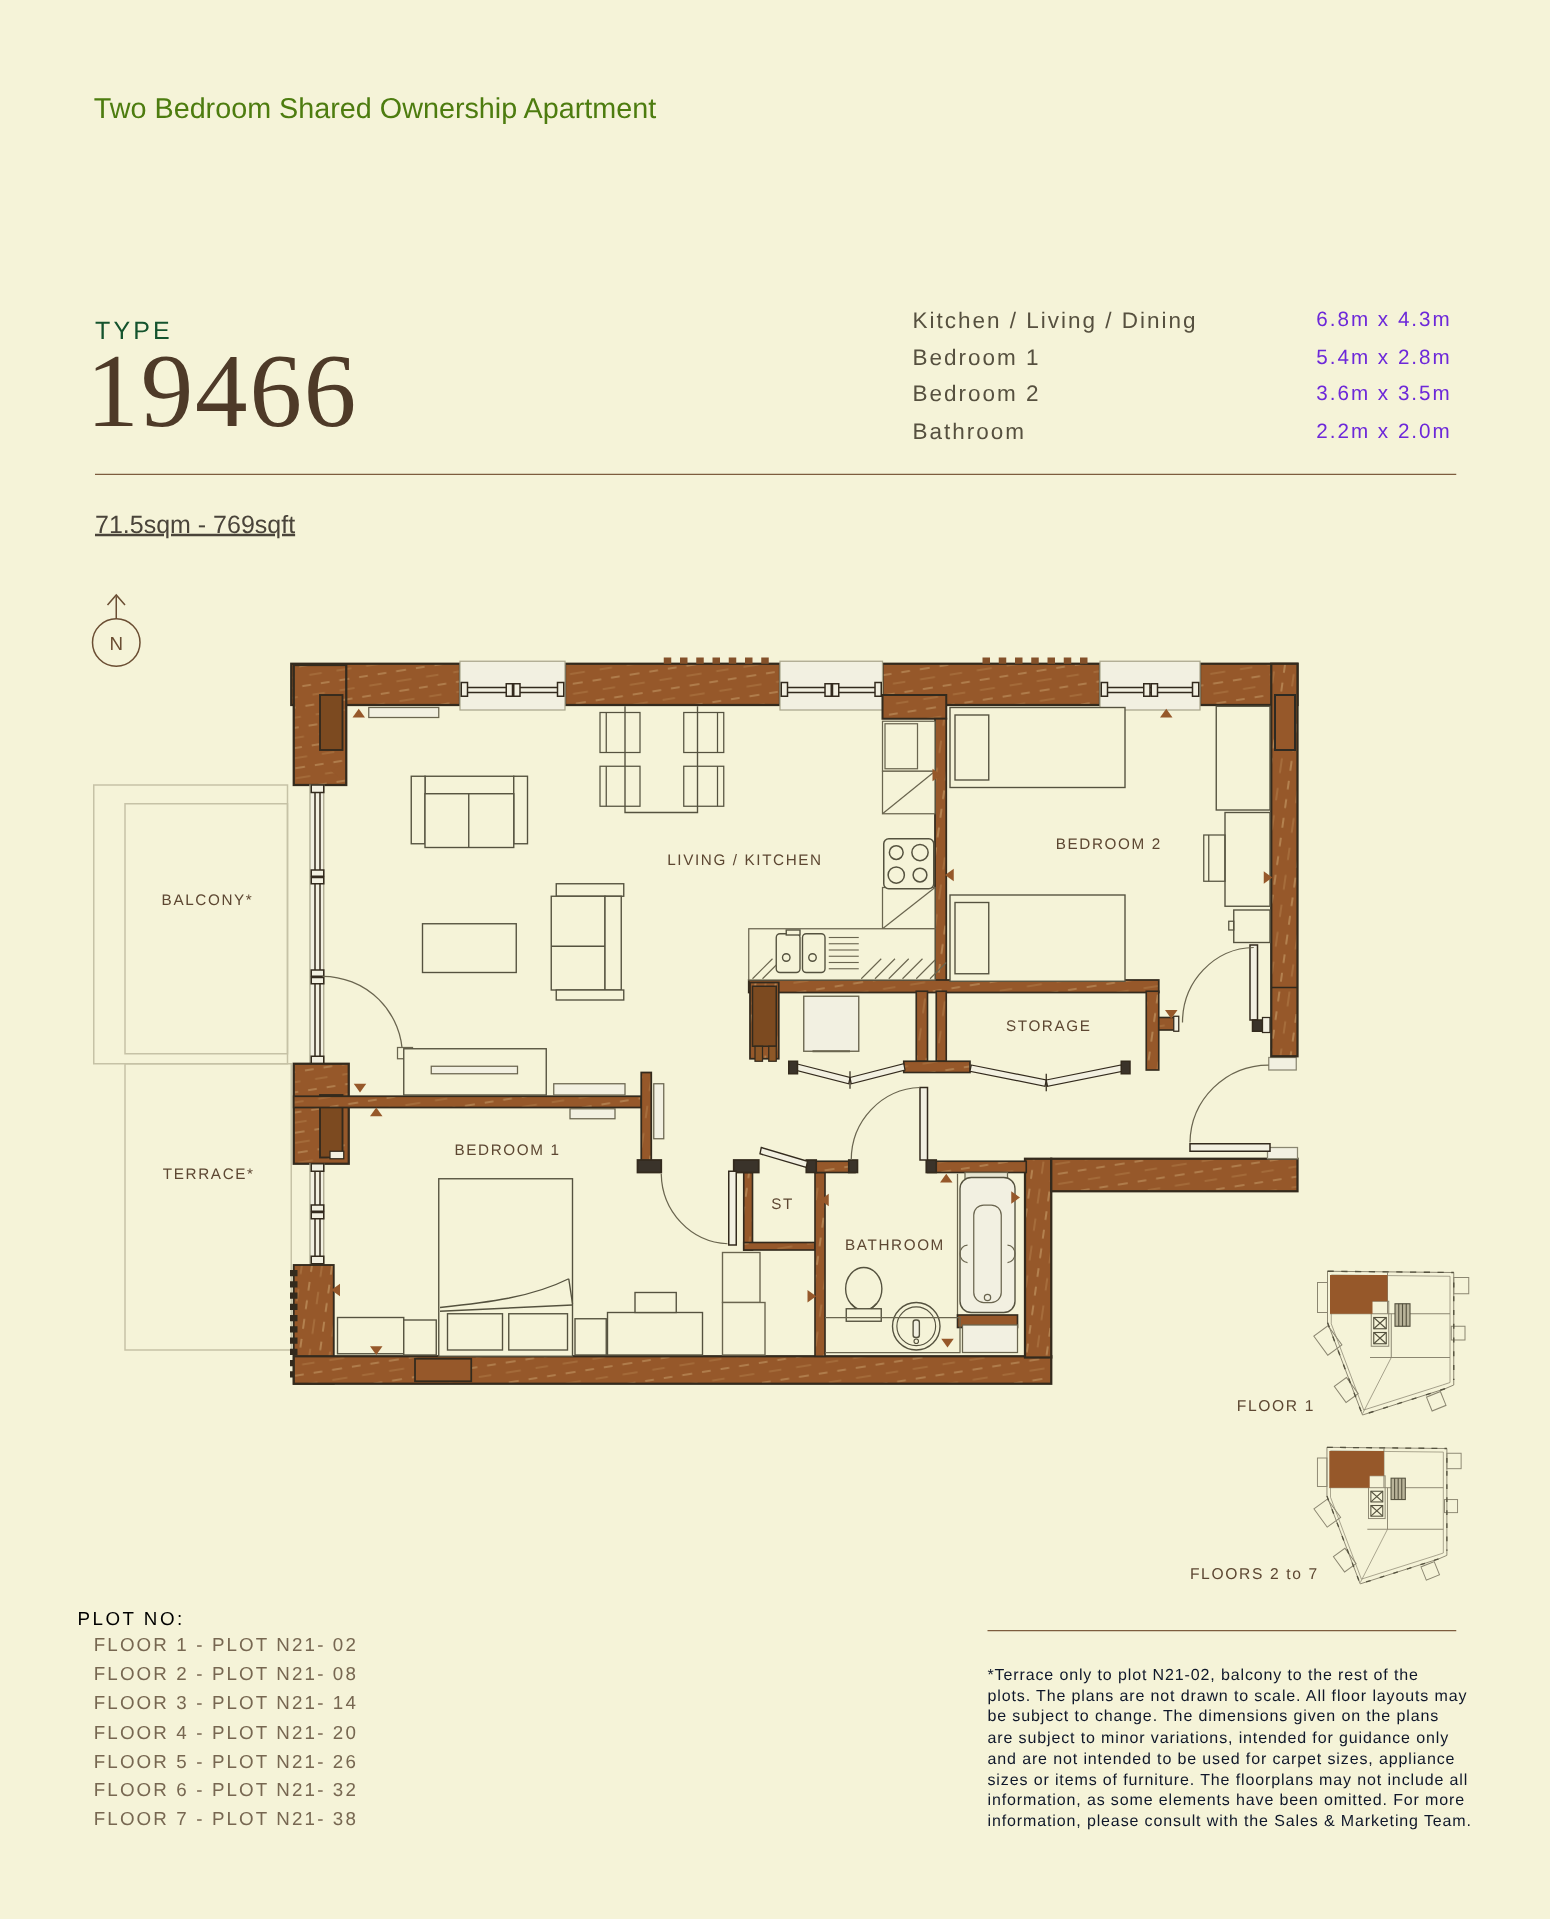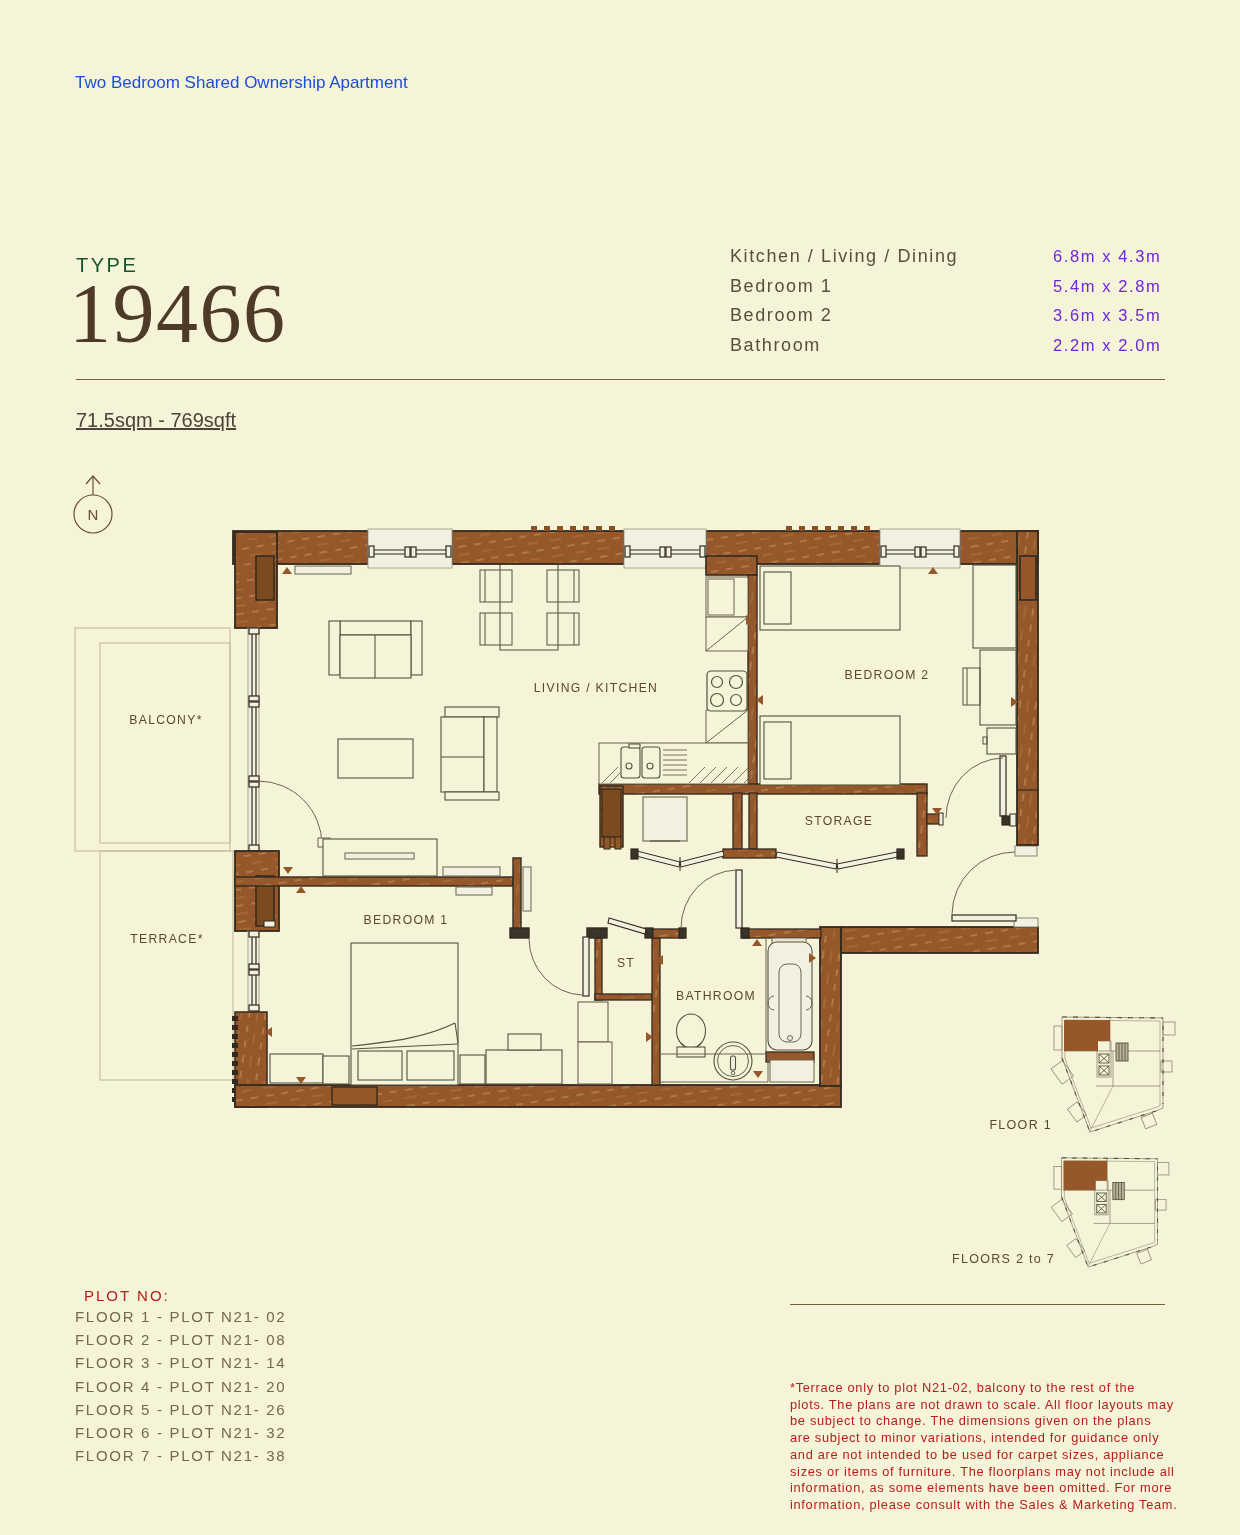--- a/index.html
+++ b/index.html
@@ -2,42 +2,42 @@
 <html><head>
 <meta charset="utf-8">
 <style>
   html,body{margin:0;padding:0;}
   body{width:1240px;height:1535px;background:#f5f3d8;font-family:"Liberation Sans",sans-serif;position:relative;overflow:hidden;}
   .abs{position:absolute;}
 </style>
 </head>
 <body>
 
-<div class="abs" style="left:75px;top:73px;font-size:17px;color:#1d4ed8;">Two Bedroom Shared Ownership Apartment</div>
+<div class="abs" style="left:75px;top:73px;font-size:23px;color:#4d7c0f;">Two Bedroom Shared Ownership Apartment</div>
 
 <div class="abs" style="left:76px;top:254px;font-size:20px;letter-spacing:2.5px;color:#14532d;">TYPE</div>
 
 <div class="abs" style="left:69px;top:265px;font-family:'Liberation Serif',serif;font-size:84px;letter-spacing:1.5px;color:#4e3a28;">19466</div>
 
 <div class="abs" style="left:730px;top:242px;font-size:18px;letter-spacing:1.6px;line-height:29.7px;color:#56503f;">
 Kitchen / Living / Dining<br>Bedroom 1<br>Bedroom 2<br>Bathroom</div>
 <div class="abs" style="left:1053px;top:242px;font-size:16.5px;letter-spacing:1.6px;line-height:29.7px;color:#6d28d9;">
 6.8m x 4.3m<br>5.4m x 2.8m<br>3.6m x 3.5m<br>2.2m x 2.0m</div>
 
 <div class="abs" style="left:76px;top:379px;width:1089px;height:1px;background:#7d5c3e;"></div>
 
 <div class="abs" style="left:76px;top:409px;font-size:20px;color:#4a443a;text-decoration:underline;">71.5sqm - 769sqft</div>
 
-<div class="abs" style="left:84px;top:1287px;font-size:15px;letter-spacing:2px;color:#b91c1c;text-align:right;">PLOT NO:</div>
+<div class="abs" style="left:62px;top:1287px;font-size:15px;letter-spacing:2px;color:#000000;text-align:right;">PLOT NO:</div>
 <div class="abs" style="left:75px;top:1305px;font-size:15px;letter-spacing:1.7px;line-height:23.2px;color:#776751;">
 FLOOR 1 - PLOT N21- 02<br>FLOOR 2 - PLOT N21- 08<br>FLOOR 3 - PLOT N21- 14<br>FLOOR 4 - PLOT N21- 20<br>FLOOR 5 - PLOT N21- 26<br>FLOOR 6 - PLOT N21- 32<br>FLOOR 7 - PLOT N21- 38</div>
 
 <div class="abs" style="left:790px;top:1304px;width:375px;height:1px;background:#7d5c3e;"></div>
 
-<div class="abs" style="left:790px;top:1332px;font-size:12.8px;letter-spacing:0.7px;line-height:16.7px;color:#b91c1c;margin-top:48px;">
+<div class="abs" style="left:790px;top:1332px;font-size:12.8px;letter-spacing:0.7px;line-height:16.7px;color:#0f172a;">
 *Terrace only to plot N21-02, balcony to the rest of the<br>
 plots. The plans are not drawn to scale. All floor layouts may<br>
 be subject to change. The dimensions given on the plans<br>
 are subject to minor variations, intended for guidance only<br>
 and are not intended to be used for carpet sizes, appliance<br>
 sizes or items of furniture. The floorplans may not include all<br>
 information, as some elements have been omitted. For more<br>
 information, please consult with the Sales &amp; Marketing Team.</div>
 <svg class="abs" style="left:0;top:0;" width="1240" height="1535" viewBox="0 0 1240 1535">
 <defs>

